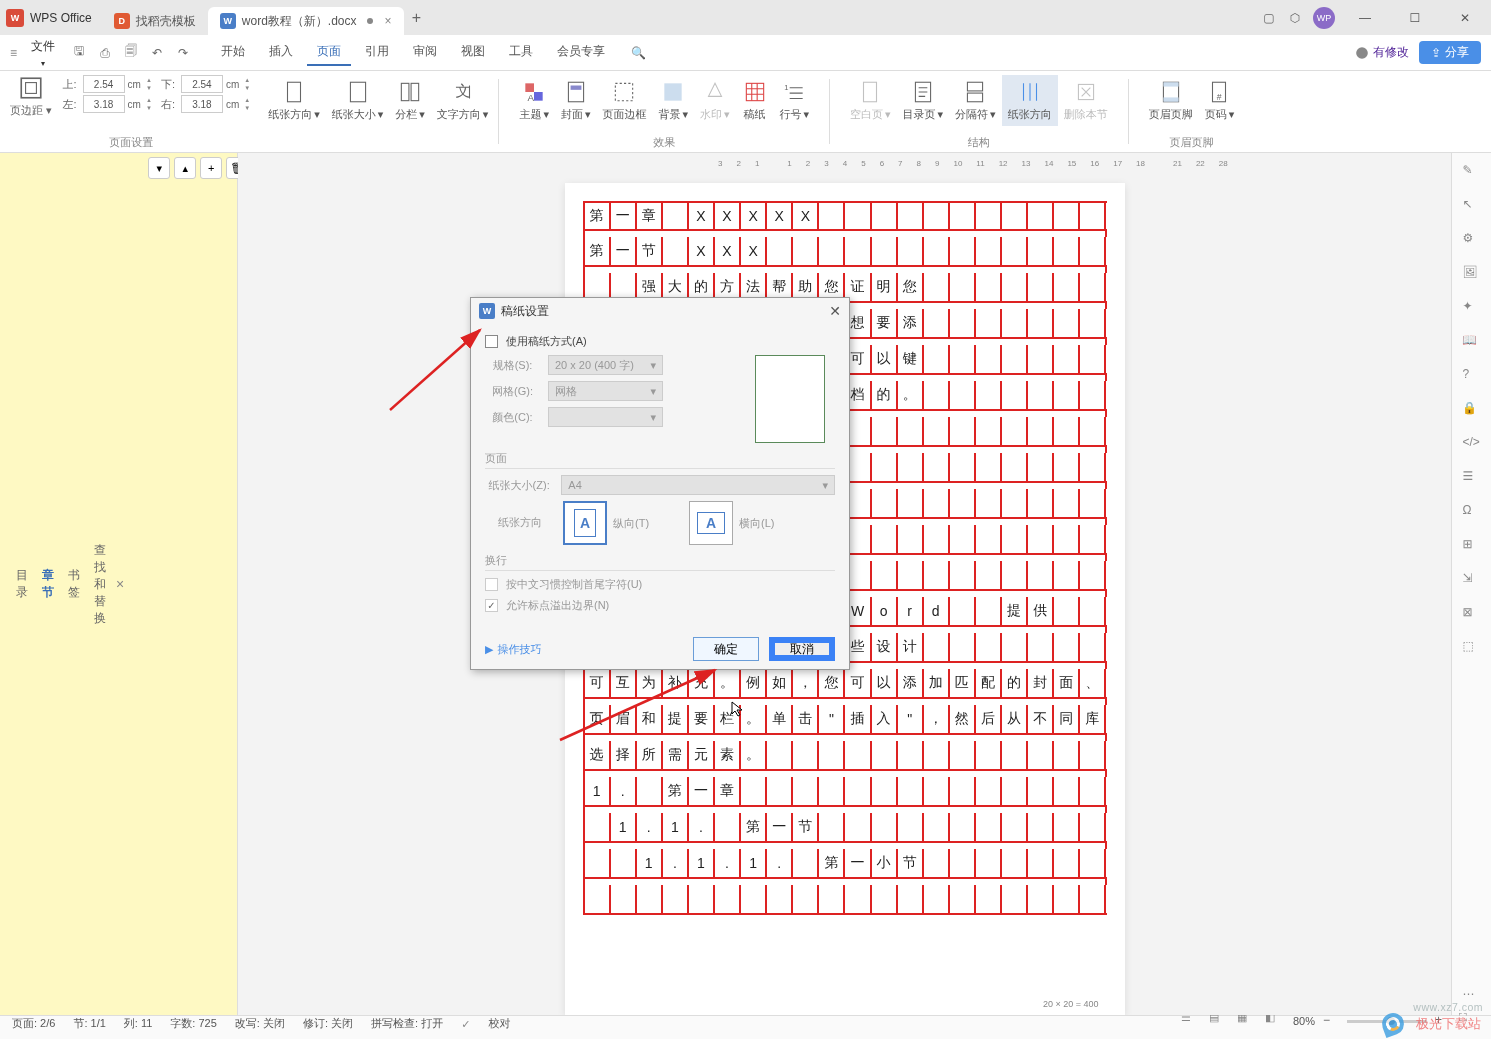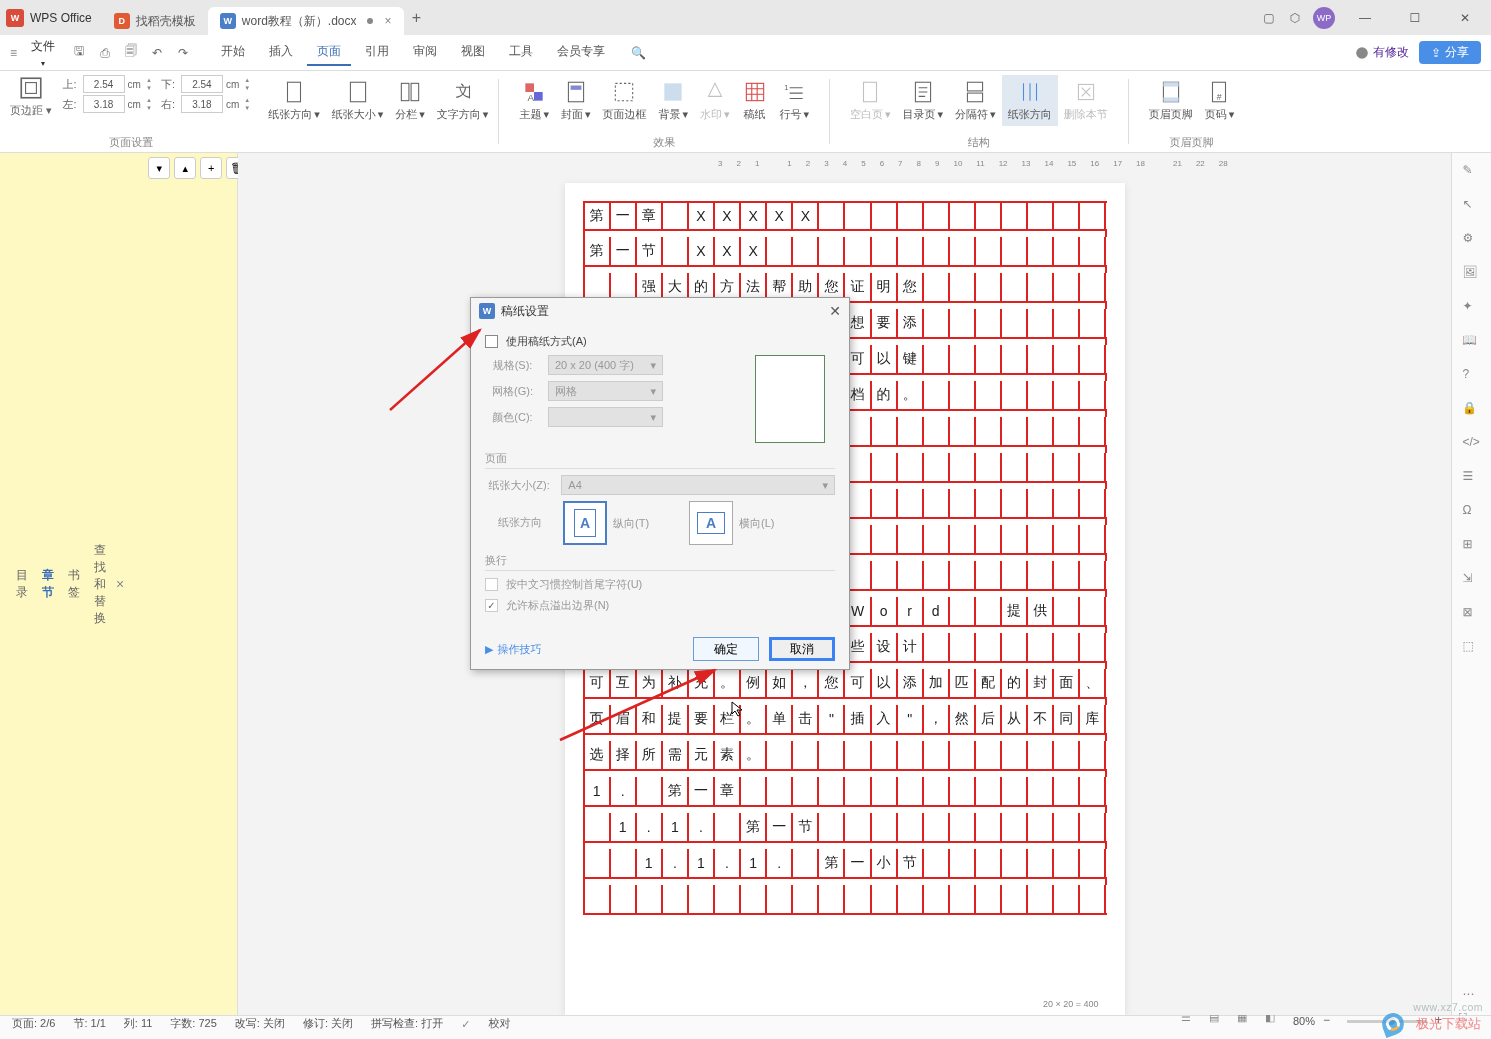--- a/index.html
+++ b/index.html
@@ -112,21 +112,21 @@
   .dlg-section { font-size: 11px; color: #999; margin: 8px 0 6px; border-bottom: 1px solid #ddd; padding-bottom: 2px; }
   .orient-box { display: flex; gap: 40px; align-items: center; }
   .orient-btn { width: 44px; height: 44px; border: 1px solid #aaa; background: white; display: flex; align-items: center; justify-content: center; }
   .orient-btn.sel { border: 2px solid #4a7ec7; }
   .orient-inner { width: 22px; height: 28px; border: 1px solid #4a7ec7; display: flex; align-items: center; justify-content: center; color: #4a7ec7; font-size: 14px; font-weight: bold; }
   .orient-inner.land { width: 28px; height: 22px; }
   .orient-lbl { font-size: 11px; color: #999; }
   .dlg-footer { display: flex; align-items: center; padding: 8px 14px; }
   .dlg-tip { color: #4a8fe7; font-size: 11px; cursor: pointer; display: flex; align-items: center; gap: 4px; }
   .dlg-btns { margin-left: auto; display: flex; gap: 10px; }
-  .dlg-btn { width: 66px; height: 24px; border: 3px solid #3b82f6; background: #efefef; font-size: 12px; display: flex; align-items: center; justify-content: center; cursor: pointer; }
+  .dlg-btn { width: 66px; height: 24px; border: 6px solid #3b82f6; background: #efefef; font-size: 12px; display: flex; align-items: center; justify-content: center; cursor: pointer; }
   .dlg-btn.primary { border: 1px solid #6a9dd8; background: #f0f7ff; }
 
   .arrow { position: absolute; pointer-events: none; }
   .watermark { position: absolute; right: 10px; bottom: 4px; display: flex; align-items: center; gap: 12px; opacity: 0.8; pointer-events: none; }
   .wm-logo { width: 22px; height: 22px; background: #3a9de0; border-radius: 50% 50% 50% 0; transform: rotate(-20deg); position: relative; overflow: hidden; }
   .wm-logo::after { content: ""; position: absolute; inset: 4px; border: 3px solid #fff; border-bottom-color: #f5a623; border-radius: 50%; }
   .wm-text { font-size: 13px; color: #e66; }
   .wm-url { position: absolute; right: 8px; bottom: 26px; font-size: 10.5px; color: #9aa; opacity: 0.7; letter-spacing: 0.5px; }
 </style>
 </head>

